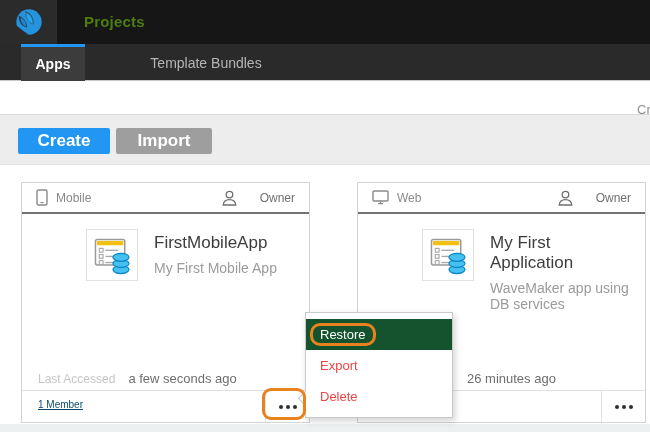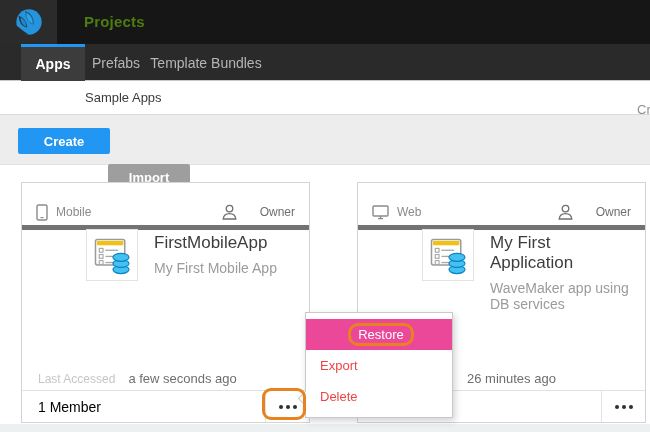--- a/index.html
+++ b/index.html
@@ -23,57 +23,57 @@
   
   .subnav { position:absolute; top:82px; left:0; right:0; height:32px; background:#fff; }
   .subnav-item { position:absolute; top:0; height:32px; line-height:32px; font-size:13px; color:#3c3c3c; cursor:pointer; }
   .subnav-item.active { color:#2f97e0; }
   .subnav-cut { position:absolute; top:12px; left:637px; width:13px; height:32px; line-height:32px;
                 font-size:13px; color:#8f8f8f; overflow:hidden; white-space:nowrap; }
   
   .actionbar { position:absolute; top:114px; left:0; right:0; height:51px; background:#ededed;
                border-top:1px solid #dcdcdc; border-bottom:1px solid #e3e3e3; }
   .btn { position:absolute; top:13px; height:26px; border:none; border-radius:2px;
-         font-family:"Liberation Sans",sans-serif; font-size:13px; font-weight:bold; color:#fff; cursor:pointer; }
+         font-family:"Liberation Sans",sans-serif; font-size:17px; font-weight:bold; color:#fff; cursor:pointer; }
   .btn-create { left:18px; width:92px; background:#2196f3; }
-  .btn-import { left:108px; width:82px; background:#9e9e9e;margin-top:36px; }
+  .btn-import { left:116px; width:96px; background:#9e9e9e; }
   
   .bottom-strip { position:absolute; top:424px; left:0; right:0; height:8px; background:#edf0f0; }
   
   .card { position:absolute; top:182px; width:289px; height:241px; background:#fff;
           border:1px solid #d4d4d4; }
   .card-l { left:21px; }
   .card-r { left:357px; }
-  .card-header { position:absolute; top:0; left:0; right:0; height:31px; border-bottom:5px solid #737373;
-                 display:flex; align-items:center; padding:0 14px; font-size:12px; color:#8a8a8a;margin-top:16px; }
+  .card-header { position:absolute; top:0; left:0; right:0; height:31px; border-bottom:2px solid #737373;
+                 display:flex; align-items:center; padding:0 14px; font-size:12px; color:#8a8a8a; }
   .plat-ic { display:flex; margin-right:8px; }
   .role { margin-left:auto; display:flex; align-items:center; color:#6f6f6f;gap:16px; }
   .role svg { margin-right:7px; }
   .card-body { position:absolute; left:16px; top:46px; right:8px; display:flex;padding-left:48px; }
   .app-icon { width:52px; height:52px; border:1px solid #e3e3e3; background:#fff; flex:0 0 52px; }
   .app-texts { margin-left:16px; margin-top:4px; }
   .app-name { font-size:17px; color:#3d3d3d; cursor:pointer; }
   .app-desc { font-size:14px; color:#9b9b9b; margin-top:7px; }
   .last-row { position:absolute; top:188px; left:16px; font-size:13px; }
   .last-label { color:#c6c6c6; font-size:12px; margin-right:13px; }
   .last-value { color:#6e6e6e; }
   .last-row-r { position:absolute; top:188px; left:109px; font-size:13px; color:#6e6e6e; }
   .card-footer { position:absolute; left:0; right:0; bottom:0; height:32px; border-top:1px solid #e2e2e2; }
-  .member-link { position:absolute; left:16px; top:8px; font-size:14px; color:#000000;
-                 cursor:pointer; }
+  .member-link { position:absolute; left:16px; top:8px; font-size:10px; color:#0c4a6e;
+                 text-decoration:underline; cursor:pointer; }
   .dots-cell { position:absolute; right:0; top:0; width:44px; height:31px; border-left:1px solid #e2e2e2;
                display:flex; align-items:center; justify-content:center; gap:3px; cursor:pointer; }
   .dot { width:4px; height:4px; border-radius:50%; background:#2e2e2e; }
   
   .ctx-menu { position:absolute; left:305px; top:312px; width:148px; background:#fff;
               border:1px solid #c9c9c9; box-shadow:2px 3px 7px rgba(0,0,0,.18);
               padding:6px 0 5px 0; z-index:20; }
   .ctx-item { height:31px; display:flex; align-items:center; padding-left:14px;
               font-size:13px; color:#ef4444; cursor:pointer; }
-  .ctx-item.hl { background:#ec4899; color:#fff; padding-left:4px;justify-content:center; }
+  .ctx-item.hl { background:#14532d; color:#fff; padding-left:4px; }
   .hl-outline { display:inline-block; border:3px solid #e8821e; border-radius:10px;
                 padding:1px 7px; }
   .ctx-tail { position:absolute; left:-6px; top:80px; width:11px; height:11px; background:#fff;
               border-left:1px solid #c9c9c9; border-bottom:1px solid #c9c9c9; transform:rotate(45deg); }
   
   .annot-dots { position:absolute; left:262px; top:388px; width:44px; height:32px;
                 border:3px solid #e8821e; border-radius:9px; z-index:30; pointer-events:none; }
 </style>
 </head>
 <body>
@@ -89,27 +89,25 @@
         <path d="M12 4 Q22 8 21 19 Q12 16 12 4 Z" fill="#2b2b2b" opacity="0.6"></path>
         <path d="M13 6 Q21 10 20 18 Q13 15 13 6 Z" fill="#2aa4ea"></path>
         <path d="M7 11 Q13 14 13 21 Q7 19 7 11 Z" fill="#1f86cf"></path>
       </svg>
     </div>
     <div class="page-title">Projects</div>
   </div>
 
   <div class="tabbar">
     <div class="tab active" style="left:21px;width:64px;">Apps</div>
-    <div class="tab" style="left:88px;width:56px;">Prefabs</div>
     <div class="tab" style="left:148px;width:116px;">Template Bundles</div>
   </div>
 
   <div class="subnav">
     <div class="subnav-item active" style="left:18px;margin-top:48px;">My Apps</div>
-    <div class="subnav-item" style="left:85px;">Sample Apps</div>
     <div class="subnav-cut">Cr</div>
   </div>
 
   <div class="actionbar">
     <button class="btn btn-create">Create</button>
     <button class="btn btn-import">Import</button>
   </div>
 
   <div class="bottom-strip"></div>
 

